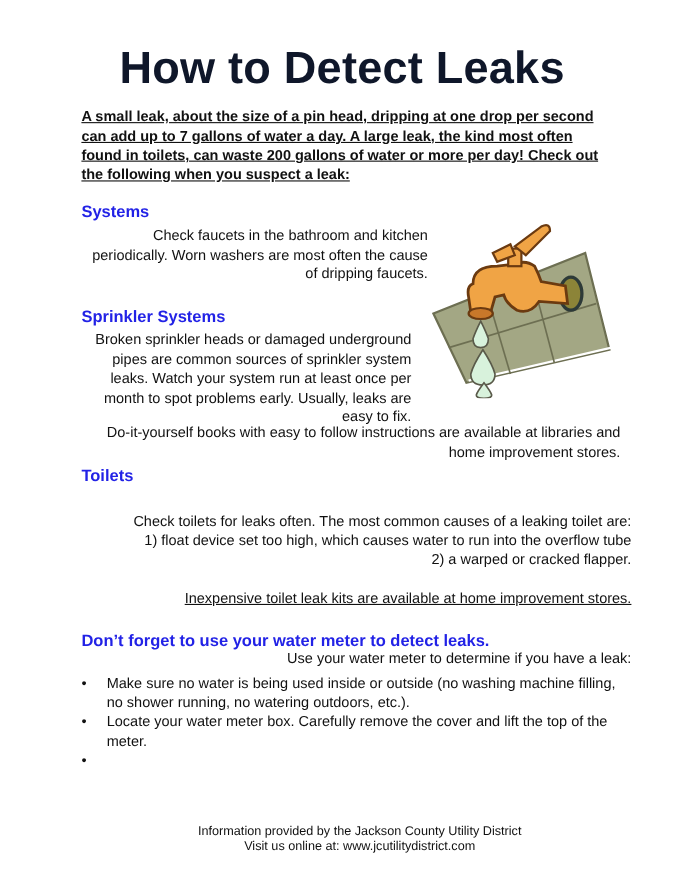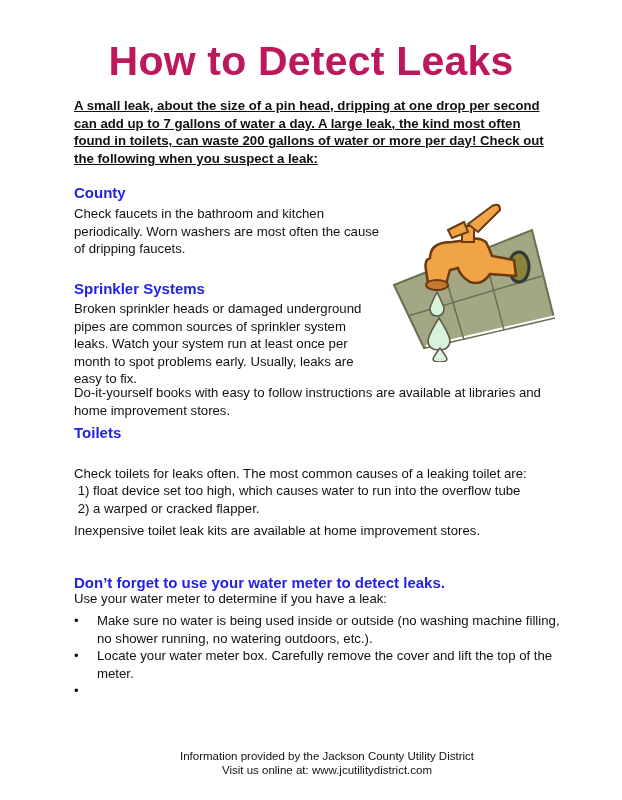--- a/index.html
+++ b/index.html
@@ -1,51 +1,51 @@
 <!DOCTYPE html>
 <html><head>
   <meta charset="utf-8">
   <style>
     html, body { margin: 0; padding: 0; background: #ffffff; }
     body { width: 622px; height: 800px; position: relative; overflow: hidden;
            font-family: "Liberation Sans", sans-serif; color: #111111; }
     .title { position: absolute; left: 0; width: 622px; top: 38px; text-align: center;
-             font-size: 41px; font-weight: bold; color: #be185d; margin: 0; letter-spacing: 0.2px; }
+             font-size: 41px; font-weight: bold; color: #0f172a; margin: 0; letter-spacing: 0.2px; }
     .intro { position: absolute; left: 74px; top: 97px; width: 480px; font-size: 13.2px;
              font-weight: bold; line-height: 17.6px; margin: 0; text-decoration: underline; }
     .h2 { position: absolute; left: 74px; font-size: 15px; font-weight: bold; color: #2222e6; margin: 0; }
-    .p { position: absolute; left: 74px; font-size: 13.2px; line-height: 17.5px; margin: 0; }
+    .p { position: absolute; left: 74px; font-size: 13.2px; line-height: 17.5px; margin: 0; text-align: right; }
     .list { position: absolute; left: 74px; top: 612px; width: 490px; margin: 0; padding: 0; list-style: none;
             font-size: 13.2px; line-height: 17.6px; }
     .list li { position: relative; padding-left: 23px; }
     .list li .bullet { position: absolute; left: 0; top: 0; width: 12px; }
     .footer { position: absolute; left: 0; width: 622px; top: 749px; text-align: center;
               font-size: 11.5px; line-height: 14px; padding-left: 16px; }
     .faucet { position: absolute; left: 382px; top: 190px; width: 180px; height: 172px; }
   </style>
 </head>
 <body>
 
 <h1 class="title">How to Detect Leaks</h1>
 
 <p class="intro">A small leak, about the size of a pin head, dripping at one drop per second can add up to 7 gallons of water a day. A large leak, the kind most often found in toilets, can waste 200 gallons of water or more per day!  Check out the following when you suspect a leak:</p>
 
-<h2 class="h2" style="top:184px;">County</h2>
+<h2 class="h2" style="top:184px;">Systems</h2>
 <p class="p" style="top:205px; width:315px;">Check faucets in the bathroom and kitchen periodically. Worn washers are most often the cause of dripping faucets.</p>
 
 <h2 class="h2" style="top:280px;">Sprinkler Systems</h2>
 <p class="p" style="top:300px; width:300px;">Broken sprinkler heads or damaged underground pipes are common sources of sprinkler system leaks. Watch your system run at least once per month to spot problems early. Usually, leaks are easy to fix.</p>
 
 <p class="p" style="top:384px; width:490px;">Do-it-yourself books with easy to follow instructions are available at libraries and home improvement stores.</p>
 
 <h2 class="h2" style="top:424px;">Toilets</h2>
 <p class="p" style="top:465px; width:500px;">Check toilets for leaks often. The most common causes of a leaking toilet are:</p>
 <p class="p" style="top:482px; width:500px; white-space:pre;"> 1) float device set too high, which causes water to run into the overflow tube</p>
 <p class="p" style="top:500px; width:500px; white-space:pre;"> 2) a warped or cracked flapper.</p>
-<p class="p" style="top:522px; width:500px;">Inexpensive toilet leak kits are available at home improvement stores.</p>
+<p class="p" style="top:535px; width:500px;text-decoration:underline;">Inexpensive toilet leak kits are available at home improvement stores.</p>
 
 <h2 class="h2" style="top:574px;">Don’t forget to use your water meter to detect leaks.</h2>
 <p class="p" style="top:590px; width:500px;">Use your water meter to determine if you have a leak:</p>
 <ul class="list">
   <li>
     <span class="bullet">•</span>
     <span>Make sure no water is being used inside or outside (no washing machine filling, no shower running, no watering outdoors, etc.).</span>
   </li>
   <li>
     <span class="bullet">•</span>

